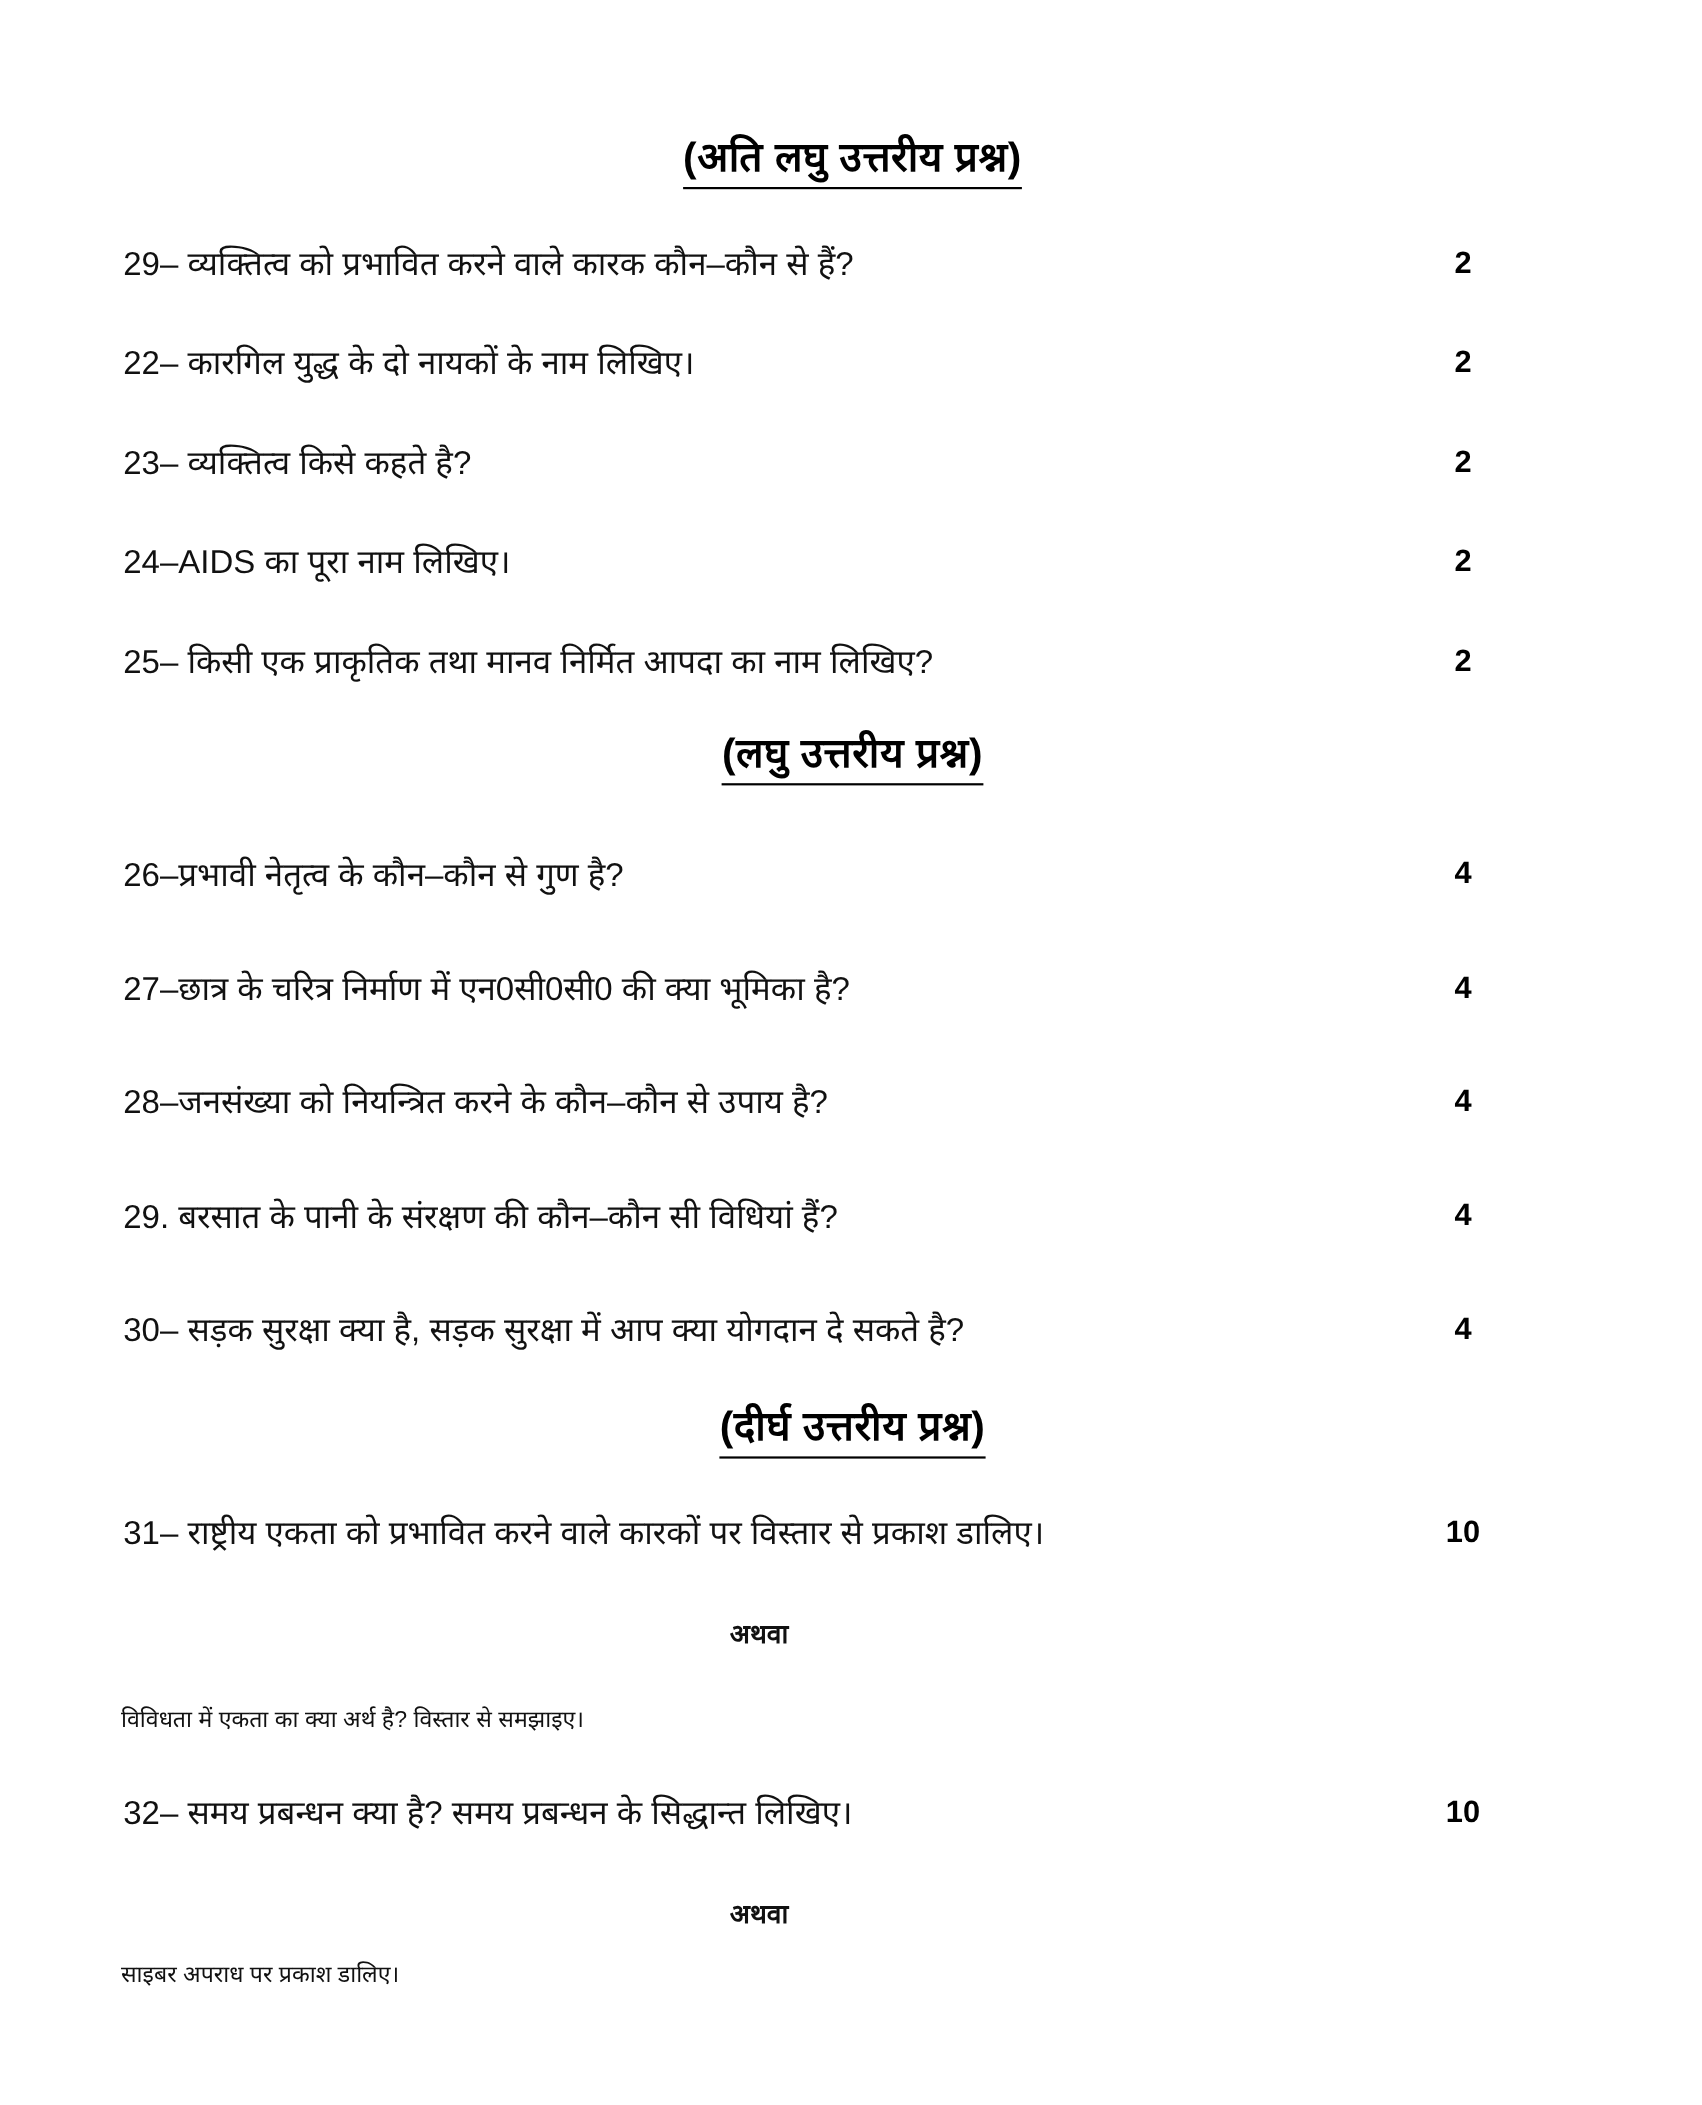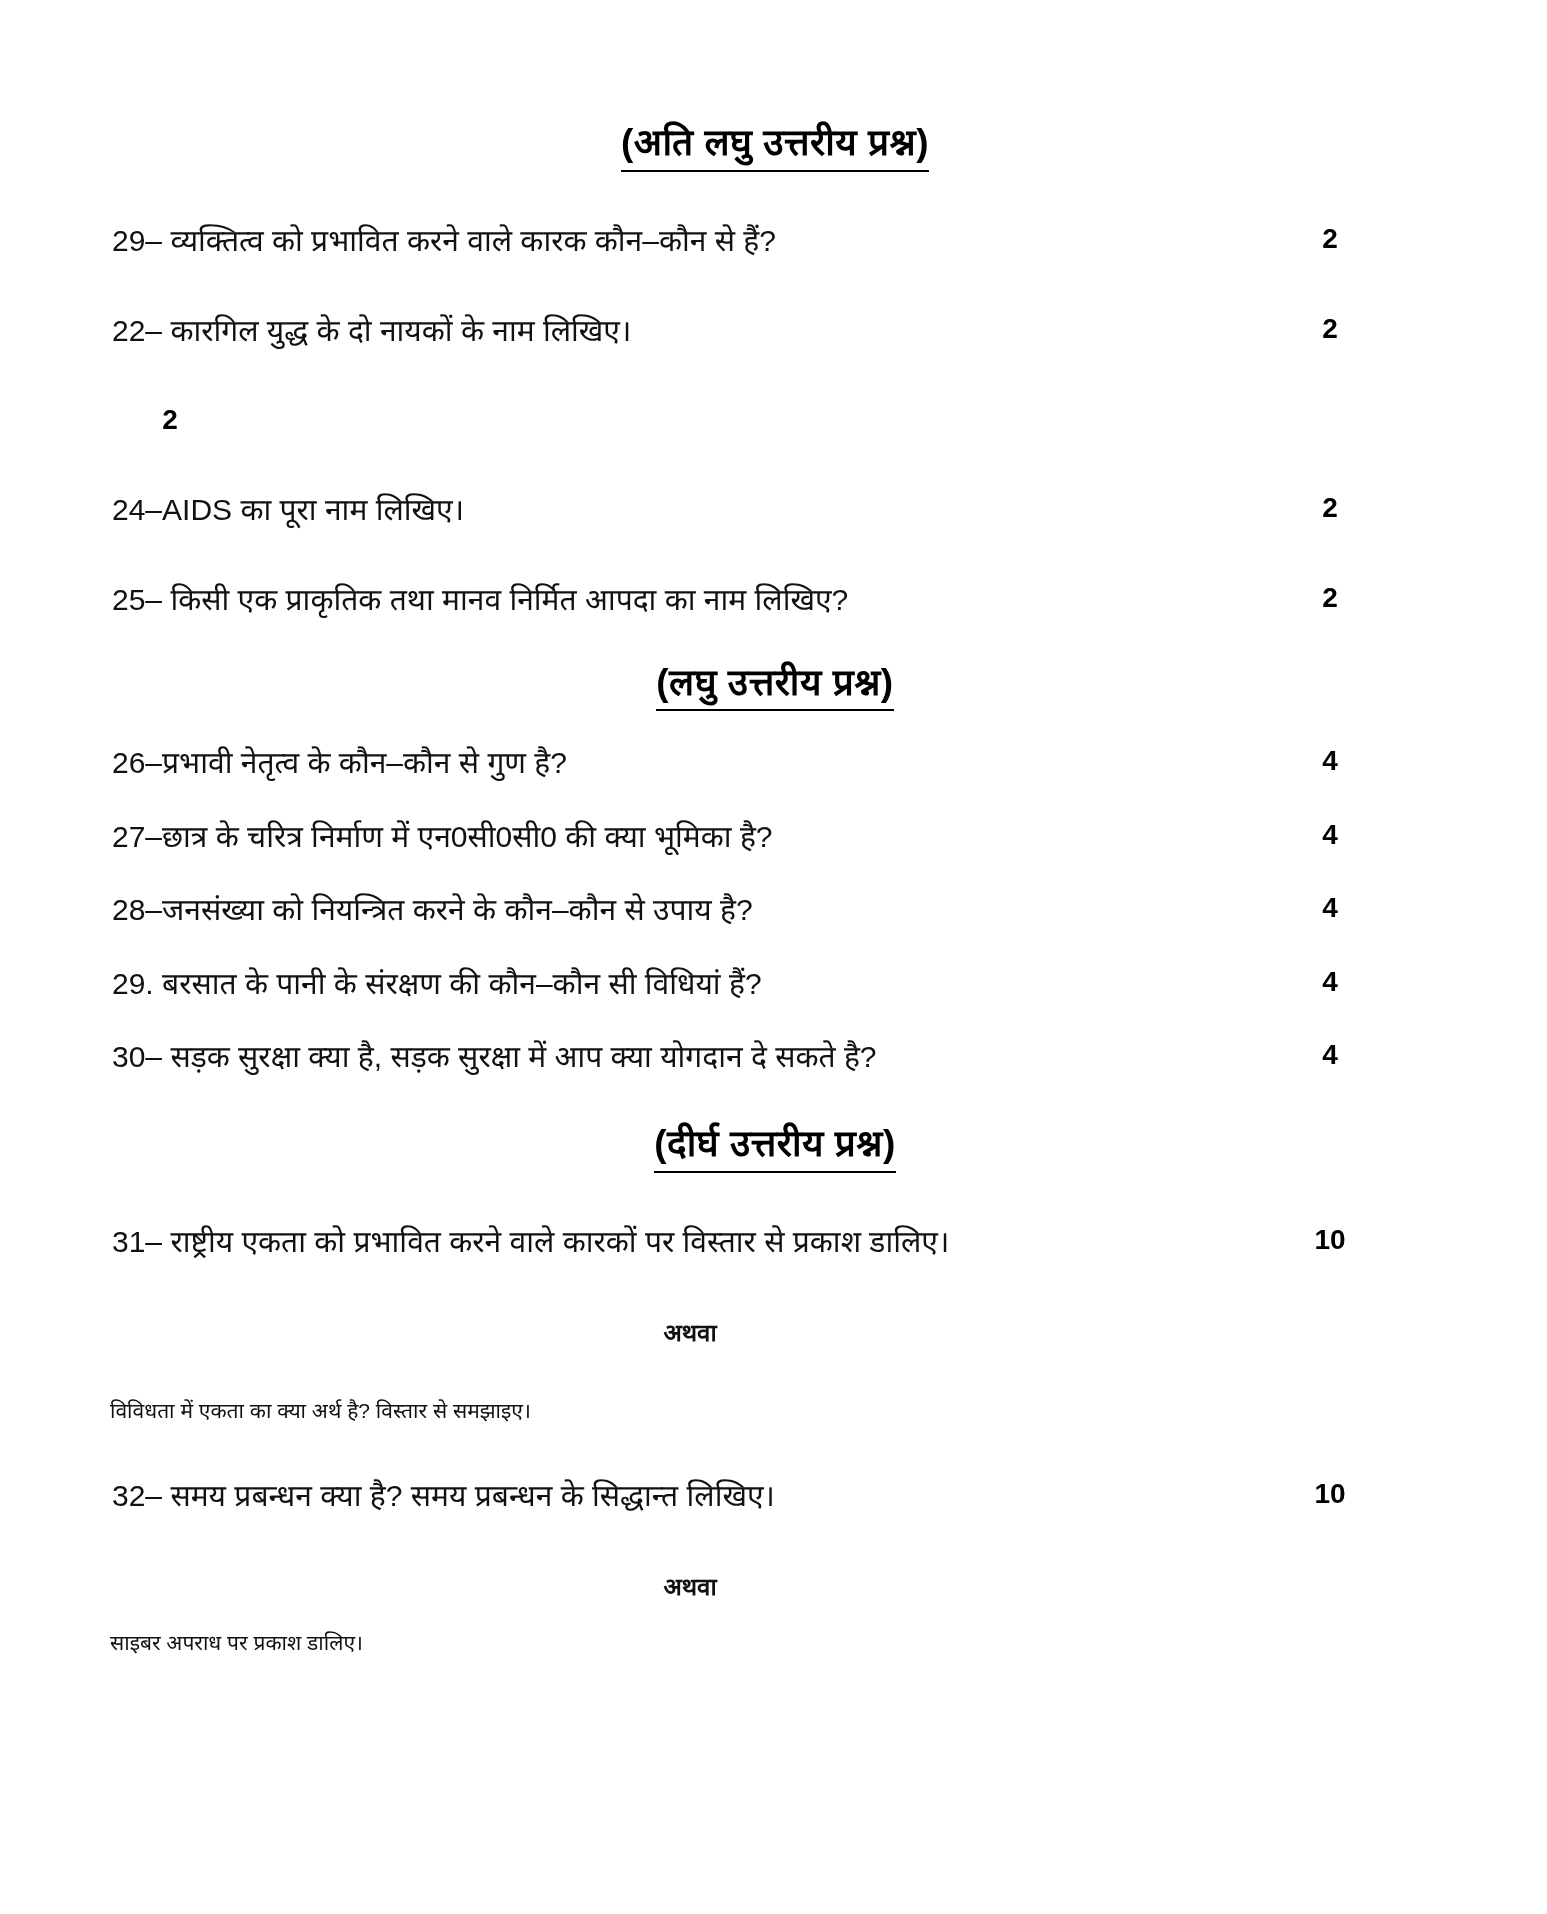--- a/index.html
+++ b/index.html
@@ -49,21 +49,21 @@
   .h-2 { margin-top: 36px; }
   .h-3 { margin-top: 40px; }
 
   
   .q-row {
     display: flex;
     align-items: flex-start;
     justify-content: space-between;
     margin-top: 47px;
   }
-  .q-row.tight { margin-top: 30px; gap: 20px; }
+  .q-row.tight { margin-top: 60px; gap: 20px; }
   .q-text {
     flex: 0 1 auto;
     font-size: 30px;
     line-height: 1.45;
     color: #111111;
     white-space: nowrap;
     font-weight: 400;
     padding-left: 2px;
   }
   .q-marks {
@@ -110,20 +110,21 @@
       <div class="q-text">29–  व्यक्तित्व को प्रभावित करने वाले कारक कौन–कौन से हैं?</div>
       <div class="q-marks">2</div>
     </div>
 
     <div class="q-row">
       <div class="q-text">22–  कारगिल युद्ध के दो नायकों के नाम लिखिए।</div>
       <div class="q-marks">2</div>
     </div>
 
     <div class="q-row">
+      <div class="q-text">23–  व्यक्तित्व किसे कहते है?</div>
       <div class="q-marks">2</div>
     </div>
 
     <div class="q-row">
       <div class="q-text">24–AIDS का पूरा नाम लिखिए।</div>
       <div class="q-marks">2</div>
     </div>
 
     <div class="q-row">
       <div class="q-text">25–  किसी एक प्राकृतिक तथा मानव निर्मित आपदा का नाम लिखिए?</div>

